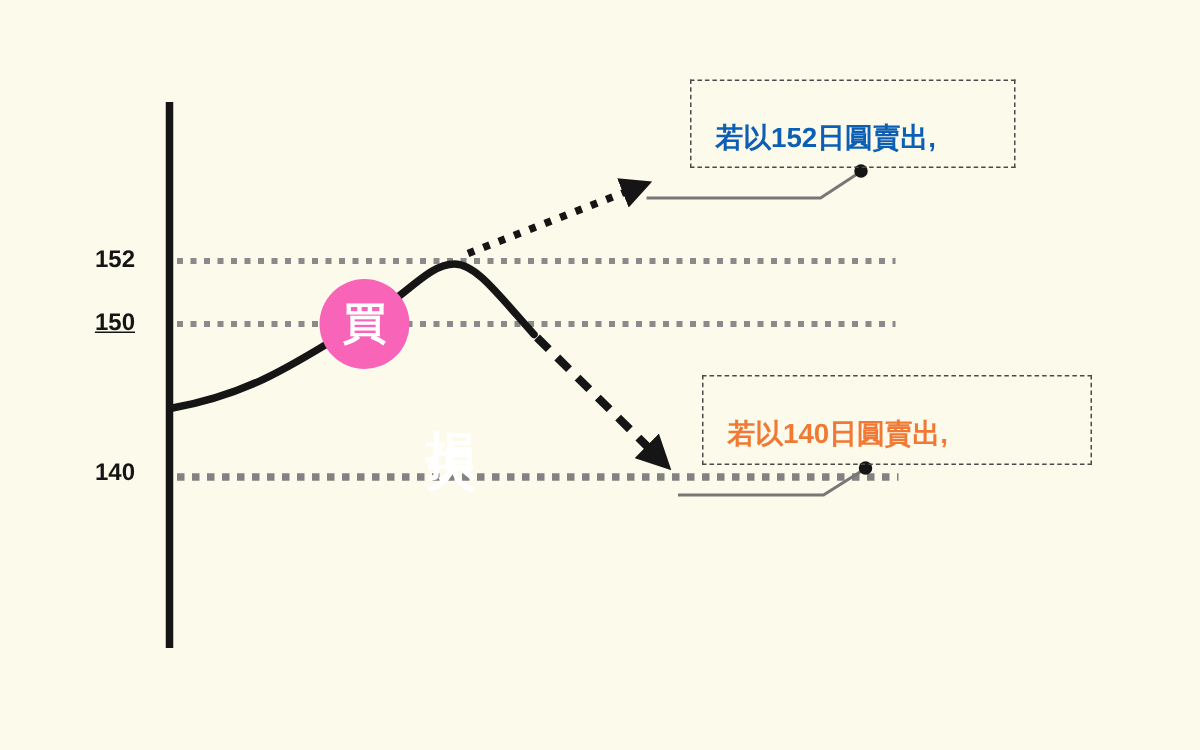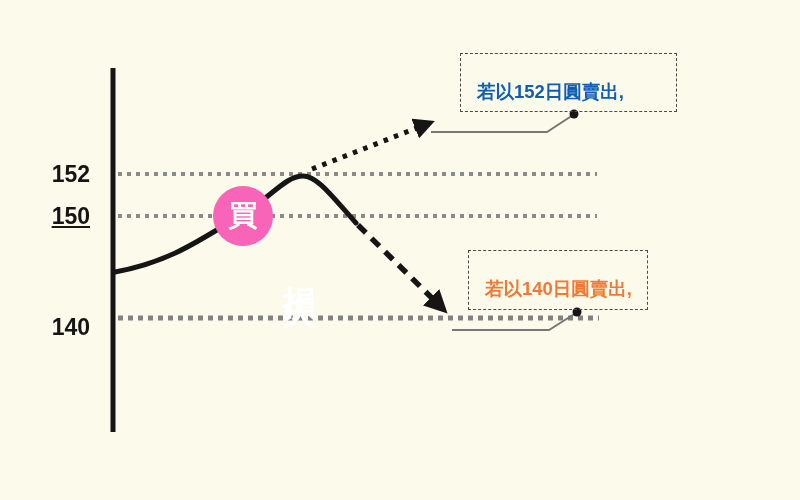--- a/index.html
+++ b/index.html
@@ -14,28 +14,28 @@
     background: #fcfaea;
     overflow: hidden;
   }
   .stage > svg { position: absolute; left: 0; top: 0; }
 
   .tick-label {
     position: absolute;
     left: 40px;
     width: 50px;
     text-align: right;
-    font-size: 23px;
+    font-size: 16px;
     font-weight: bold;
     color: #151515;
     line-height: 26px;
   }
   .tick-152 { top: 161px; }
   .tick-150 { top: 203px; text-decoration: underline; }
-  .tick-140 { top: 314px; }
+  .tick-140 { top: 303px; }
 
   .buy-circle {
     position: absolute;
     left: 213px;
     top: 186px;
     width: 60px;
     height: 60px;
     border-radius: 50%;
     background: #f864b8;
     display: flex;
@@ -75,21 +75,21 @@
     background: transparent;
     z-index: 6;
   }
   .callout-gain {
     left: 460px; top: 53px;
     width: 217px; height: 59px;
     color: #0d5fb5;
   }
   .callout-loss {
     left: 468px; top: 250px;
-    width: 180px; height: 60px;
+    width: 260px; height: 60px;
     color: #f07a35;
   }
 </style>
 </head>
 <body>
 
 <div class="stage">
 
   <svg width="800" height="500" viewBox="0 0 800 500">
     <defs>

